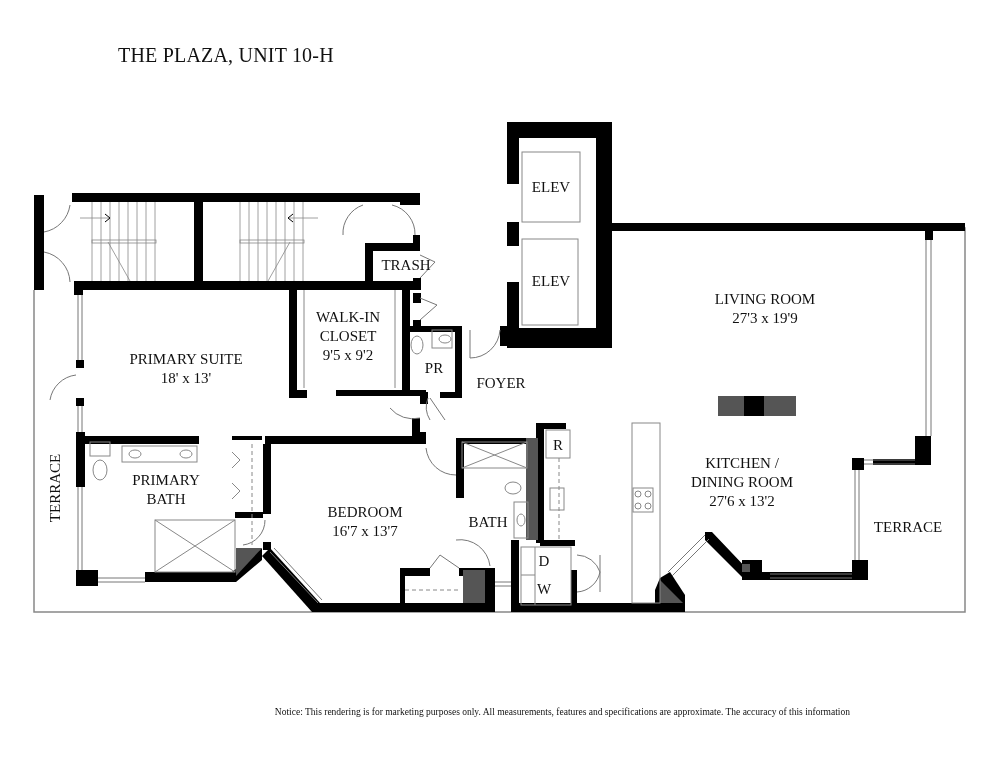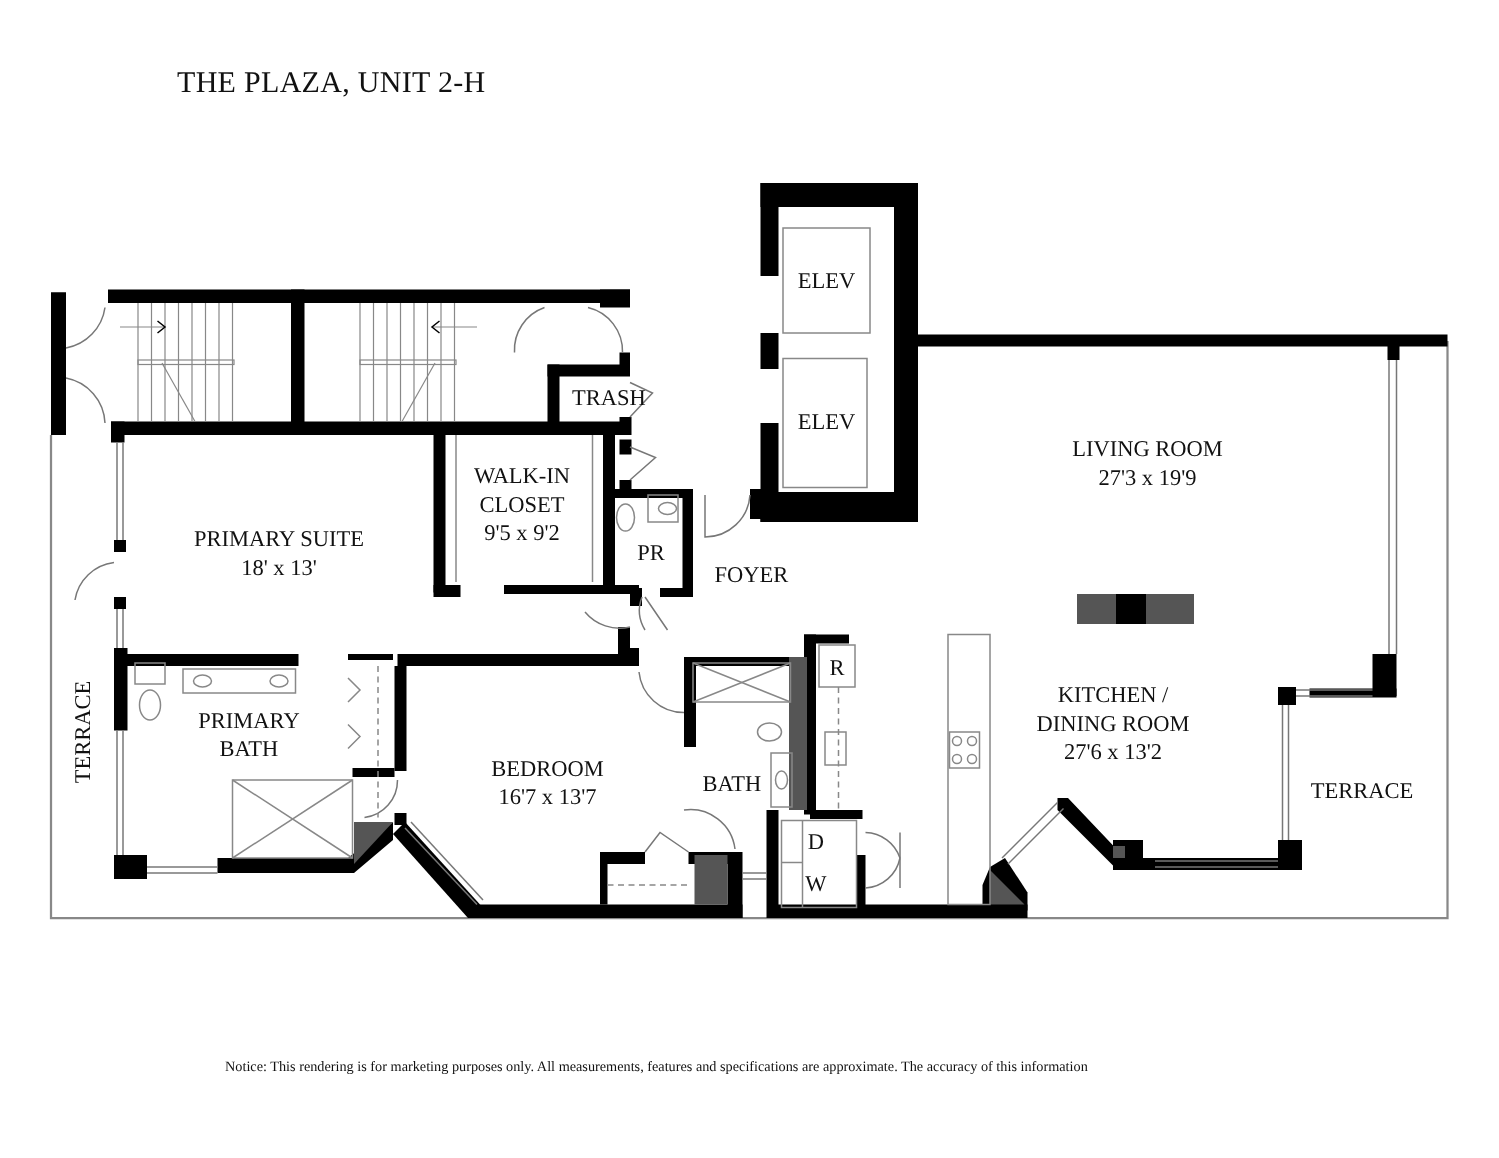--- a/index.html
+++ b/index.html
@@ -1,26 +1,26 @@
 <!DOCTYPE html>
 <html><head>
 <meta charset="utf-8">
 <style>
   html, body { margin: 0; padding: 0; background: #ffffff; }
   body { width: 999px; height: 772px; position: relative; overflow: hidden; font-family: "Liberation Serif", "DejaVu Serif", serif; color: #111; }
   .title { position: absolute; left: 118px; top: 44px; font-size: 20px; letter-spacing: 0.2px; }
   .plan { position: absolute; left: 0; top: 0; }
   .label { font-family: "Liberation Serif", "DejaVu Serif", serif; fill: #111; }
-  .notice { position: absolute; left: 150px; top: 706px; width: 700px; text-align: left; font-size: 9.5px; line-height: 12px; color: #111; }
+  .notice { position: absolute; left: 150px; top: 706px; width: 700px; text-align: right; font-size: 9.5px; line-height: 12px; color: #111; }
   .notice div { white-space: nowrap; }
 </style>
 </head>
 <body>
 
-<div class="title">THE PLAZA, UNIT 2-H</div>
+<div class="title">THE PLAZA, UNIT 10-H</div>
 
 <svg class="plan" width="999" height="772" viewBox="0 0 999 772" xmlns="http://www.w3.org/2000/svg">
 
   <g fill="none" stroke="#888" stroke-width="1.5">
     <polyline points="34,290 34,612 965,612 965,228 930,228"></polyline>
   </g>
 
   <g fill="#000">
 
     <rect x="34" y="195" width="10" height="22"></rect>

